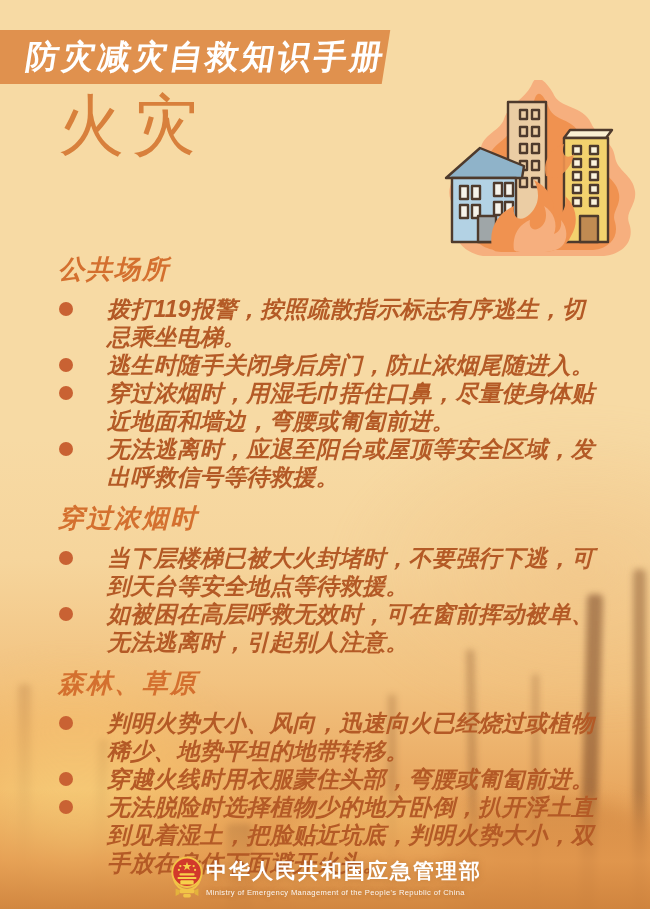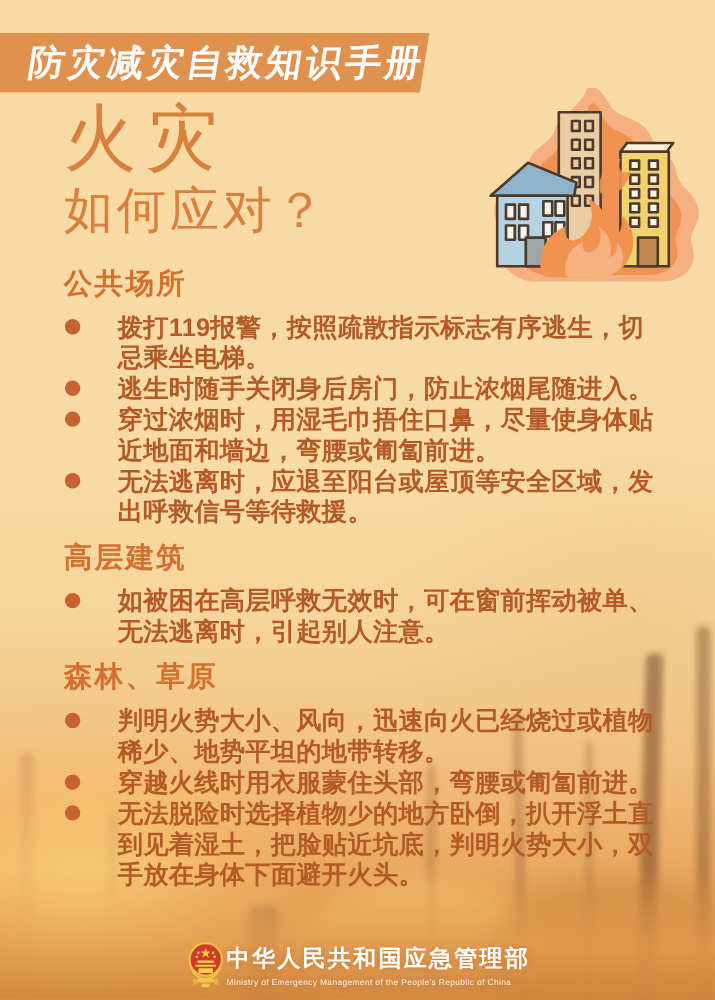--- a/index.html
+++ b/index.html
@@ -38,21 +38,21 @@
 
   
   .title-block{position:absolute;left:58px;top:92px;color:#D8803C;font-weight:normal;}
   .title-line1{font-size:66px;line-height:1.02;letter-spacing:8px;}
   .title-line2{font-size:45px;line-height:1.0;margin-top:9px;letter-spacing:3px;}
 
   
   .illu{position:absolute;top:80px;right:2px;width:214px;height:184px;}
 
   
-  .content{position:absolute;top:240px;left:58px;right:46px;}
+  .content{position:absolute;top:252px;left:58px;right:46px;font-style:italic;}
   .section{margin-bottom:10px;}
   .section-heading{font-size:26px;font-weight:bold;color:#D4702F;margin:0 0 8px 0;letter-spacing:2px;}
   ul.tips{list-style:none;margin:0 0 8px 0;padding:0;}
   li.tip{display:flex;align-items:flex-start;margin:0;gap:21px;}
   .dot{flex:0 0 auto;width:14px;height:14px;border-radius:50%;background:#C96233;margin:7px 13px 0 1px;}
   .tip-text{font-size:23px;line-height:28px;font-weight:bold;color:#B45A26;letter-spacing:0.2px;}
 
   
   .footer{position:absolute;left:0;right:0;bottom:9px;display:flex;justify-content:center;align-items:center;}
   .footer-texts{display:flex;flex-direction:column;}
@@ -82,21 +82,20 @@
     <div class="glow-spot" style="right:-30px;bottom:-40px;width:240px;height:150px;background:rgba(200,125,58,0.5);"></div>
     <div class="glow-ground"></div>
   </div>
 
   <div class="badge">
     <span class="badge-text">防灾减灾自救知识手册</span>
   </div>
 
   <div class="title-block">
     <div class="title-line1">火灾</div>
-    <div class="title-line2">如何应对？</div>
   </div>
 
   <svg class="illu" viewBox="0 0 214 184" aria-hidden="true">
 
     <path fill="#F6AF7E" d="M99,2 C93,18 74,25 70,39 C66,51 51,53 47,67 C41,85 20,89 16,107 C12,123 27,131 23,145 C19,161 31,173 49,176 L170,176 C191,174 201,159 195,143 C191,131 203,125 201,111 C199,95 183,91 181,77 C179,61 163,57 157,43 C149,25 125,29 119,13 C113,3 104,-7 99,2 Z"></path>
 
     <path fill="#F09250" d="M101,18 C97,32 81,38 77,50 C73,60 59,64 55,76 C49,92 33,96 31,110 C29,124 41,130 37,142 C35,156 45,168 61,170 L159,170 C177,168 185,156 181,142 C177,132 187,126 185,114 C183,100 169,96 167,84 C165,70 151,66 145,54 C139,38 121,42 115,28 C111,18 105,8 101,18 Z"></path>
 
     <g stroke="#4E3A2C" stroke-width="2.4" stroke-linejoin="round">
       <rect x="74" y="22" width="38" height="140" fill="#EBCDA4"></rect>
@@ -171,22 +170,26 @@
           <span class="tip-text">穿过浓烟时，用湿毛巾捂住口鼻，尽量使身体贴近地面和墙边，弯腰或匍匐前进。</span>
         </li>
         <li class="tip">
           <span class="dot"></span>
           <span class="tip-text">无法逃离时，应退至阳台或屋顶等安全区域，发出呼救信号等待救援。</span>
         </li>
       </ul>
     </div>
 
     <div class="section">
-      <h2 class="section-heading">高层建筑</h2>
+      <h2 class="section-heading">穿过浓烟时</h2>
       <ul class="tips">
+        <li class="tip">
+          <span class="dot"></span>
+          <span class="tip-text">当下层楼梯已被大火封堵时，不要强行下逃，可到天台等安全地点等待救援。</span>
+        </li>
         <li class="tip">
           <span class="dot"></span>
           <span class="tip-text">如被困在高层呼救无效时，可在窗前挥动被单、无法逃离时，引起别人注意。</span>
         </li>
       </ul>
     </div>
 
     <div class="section">
       <h2 class="section-heading">森林、草原</h2>
       <ul class="tips">

